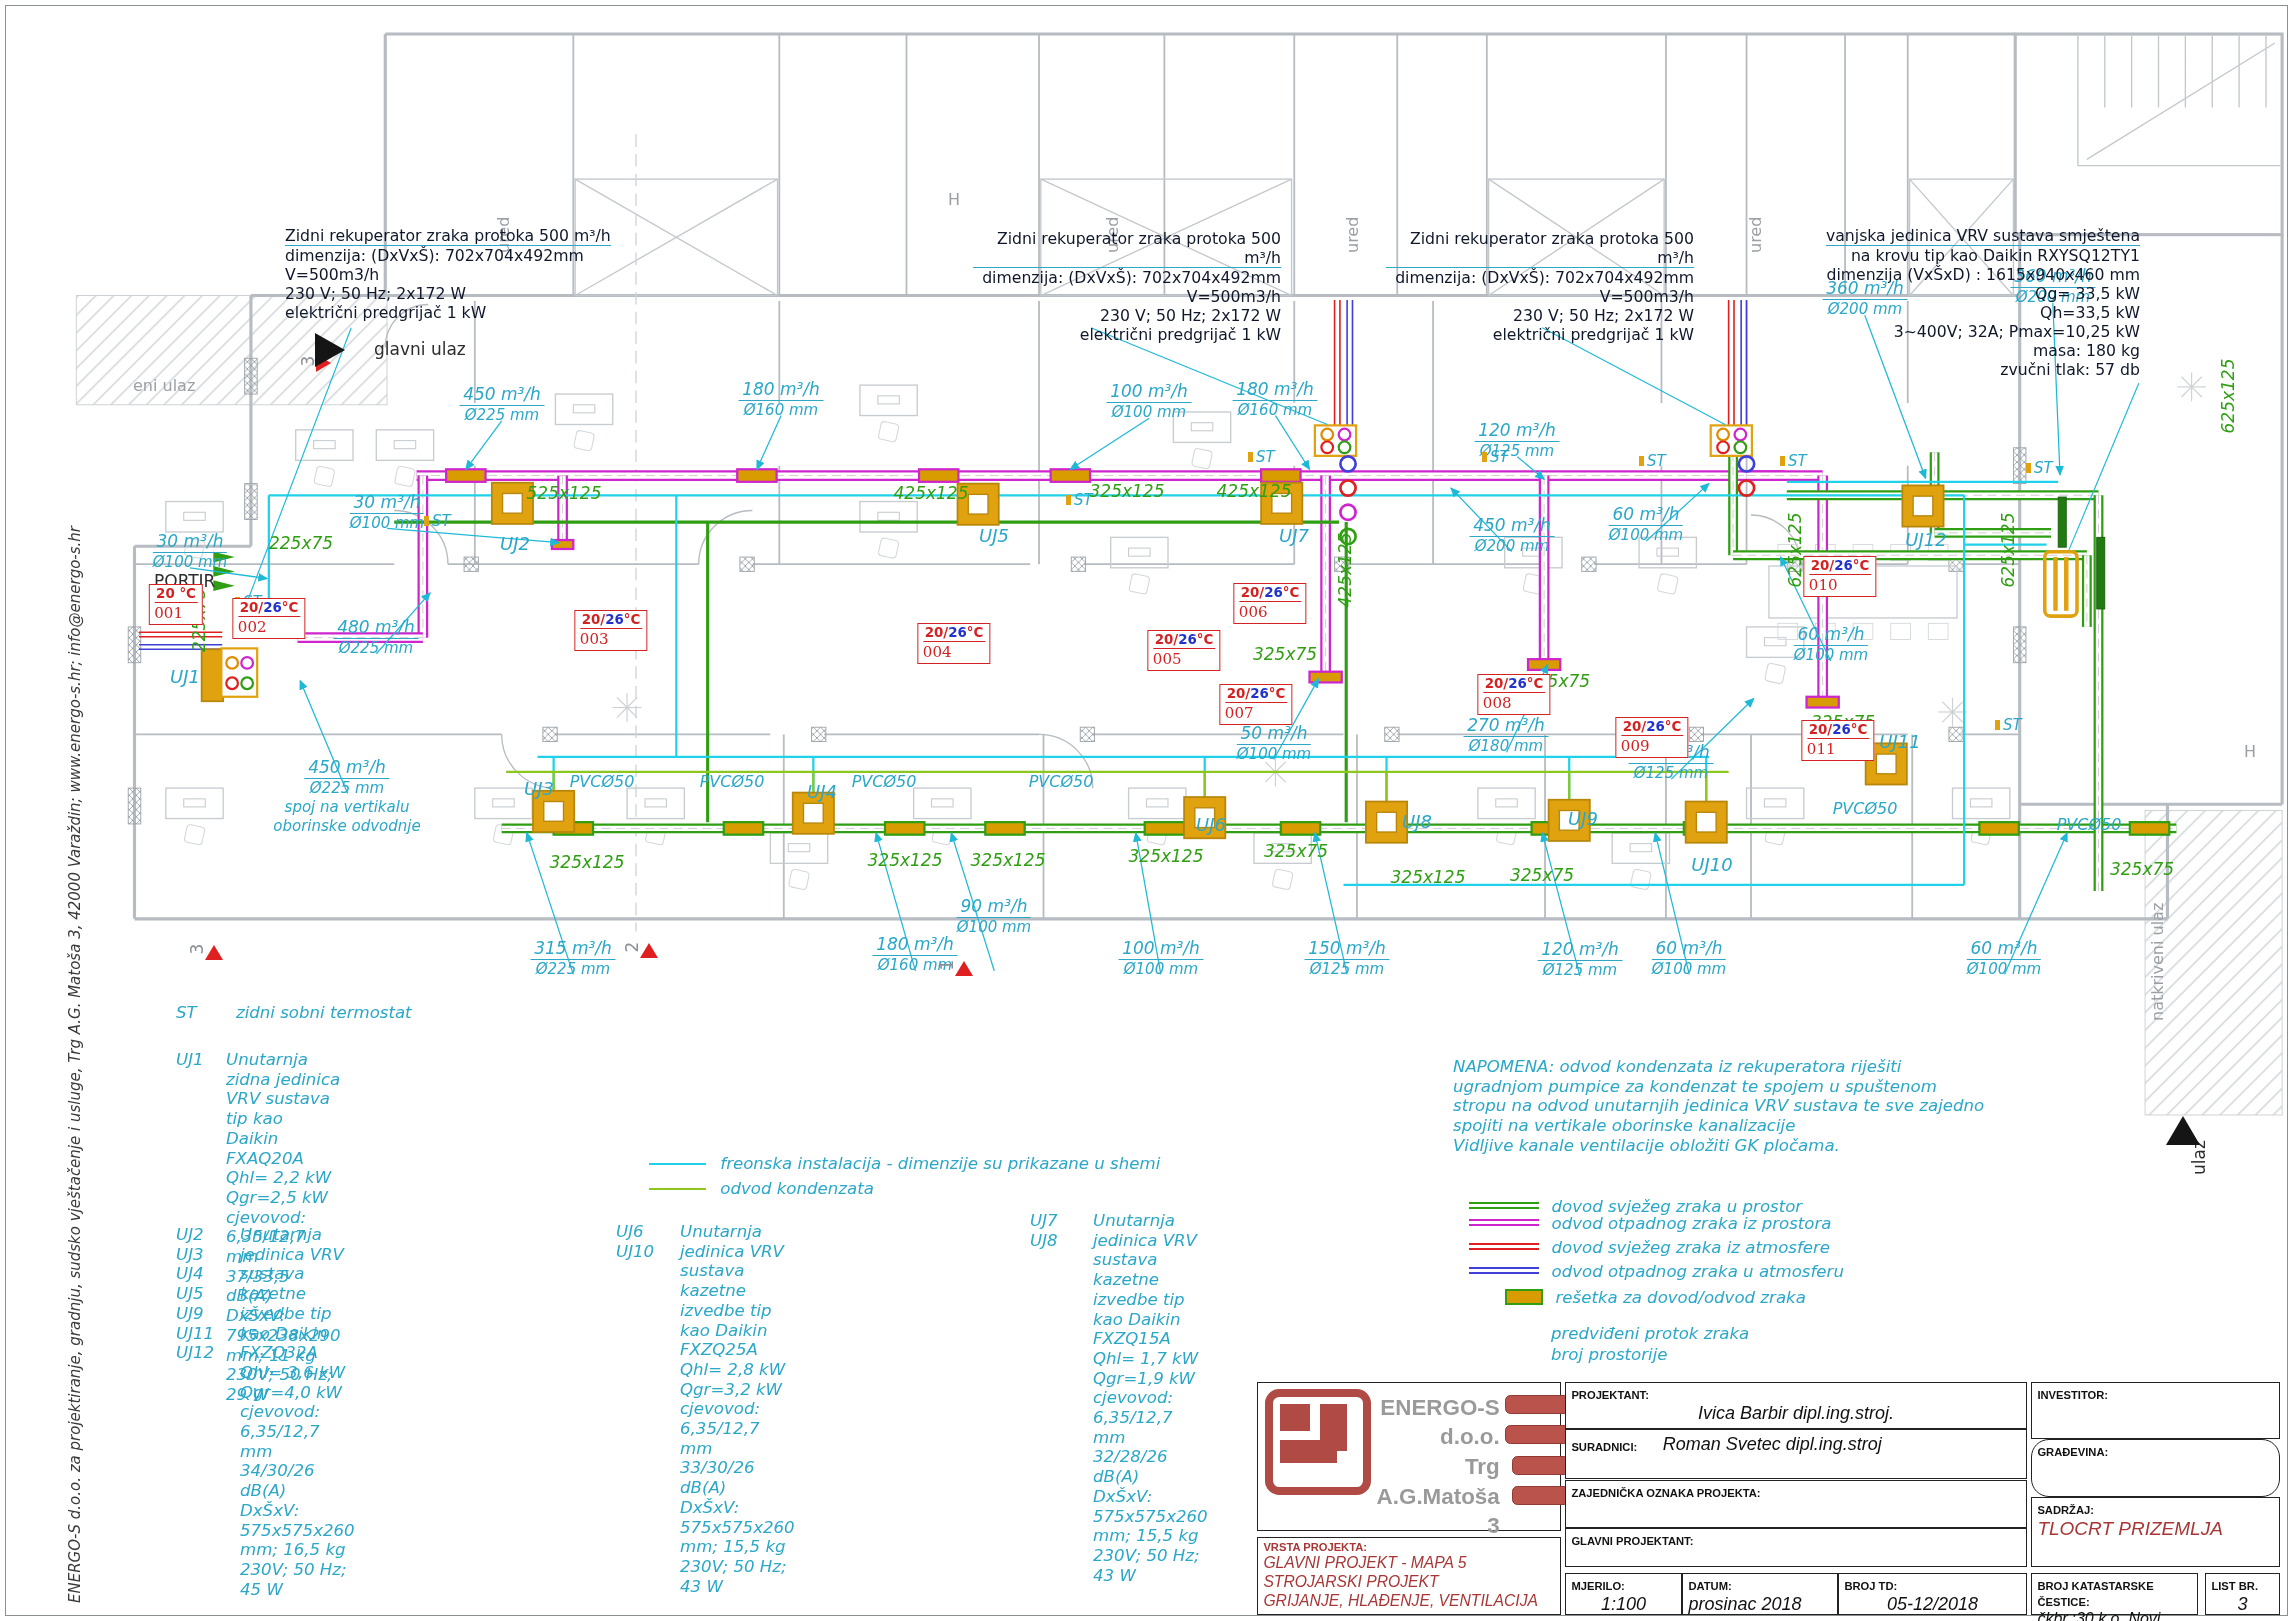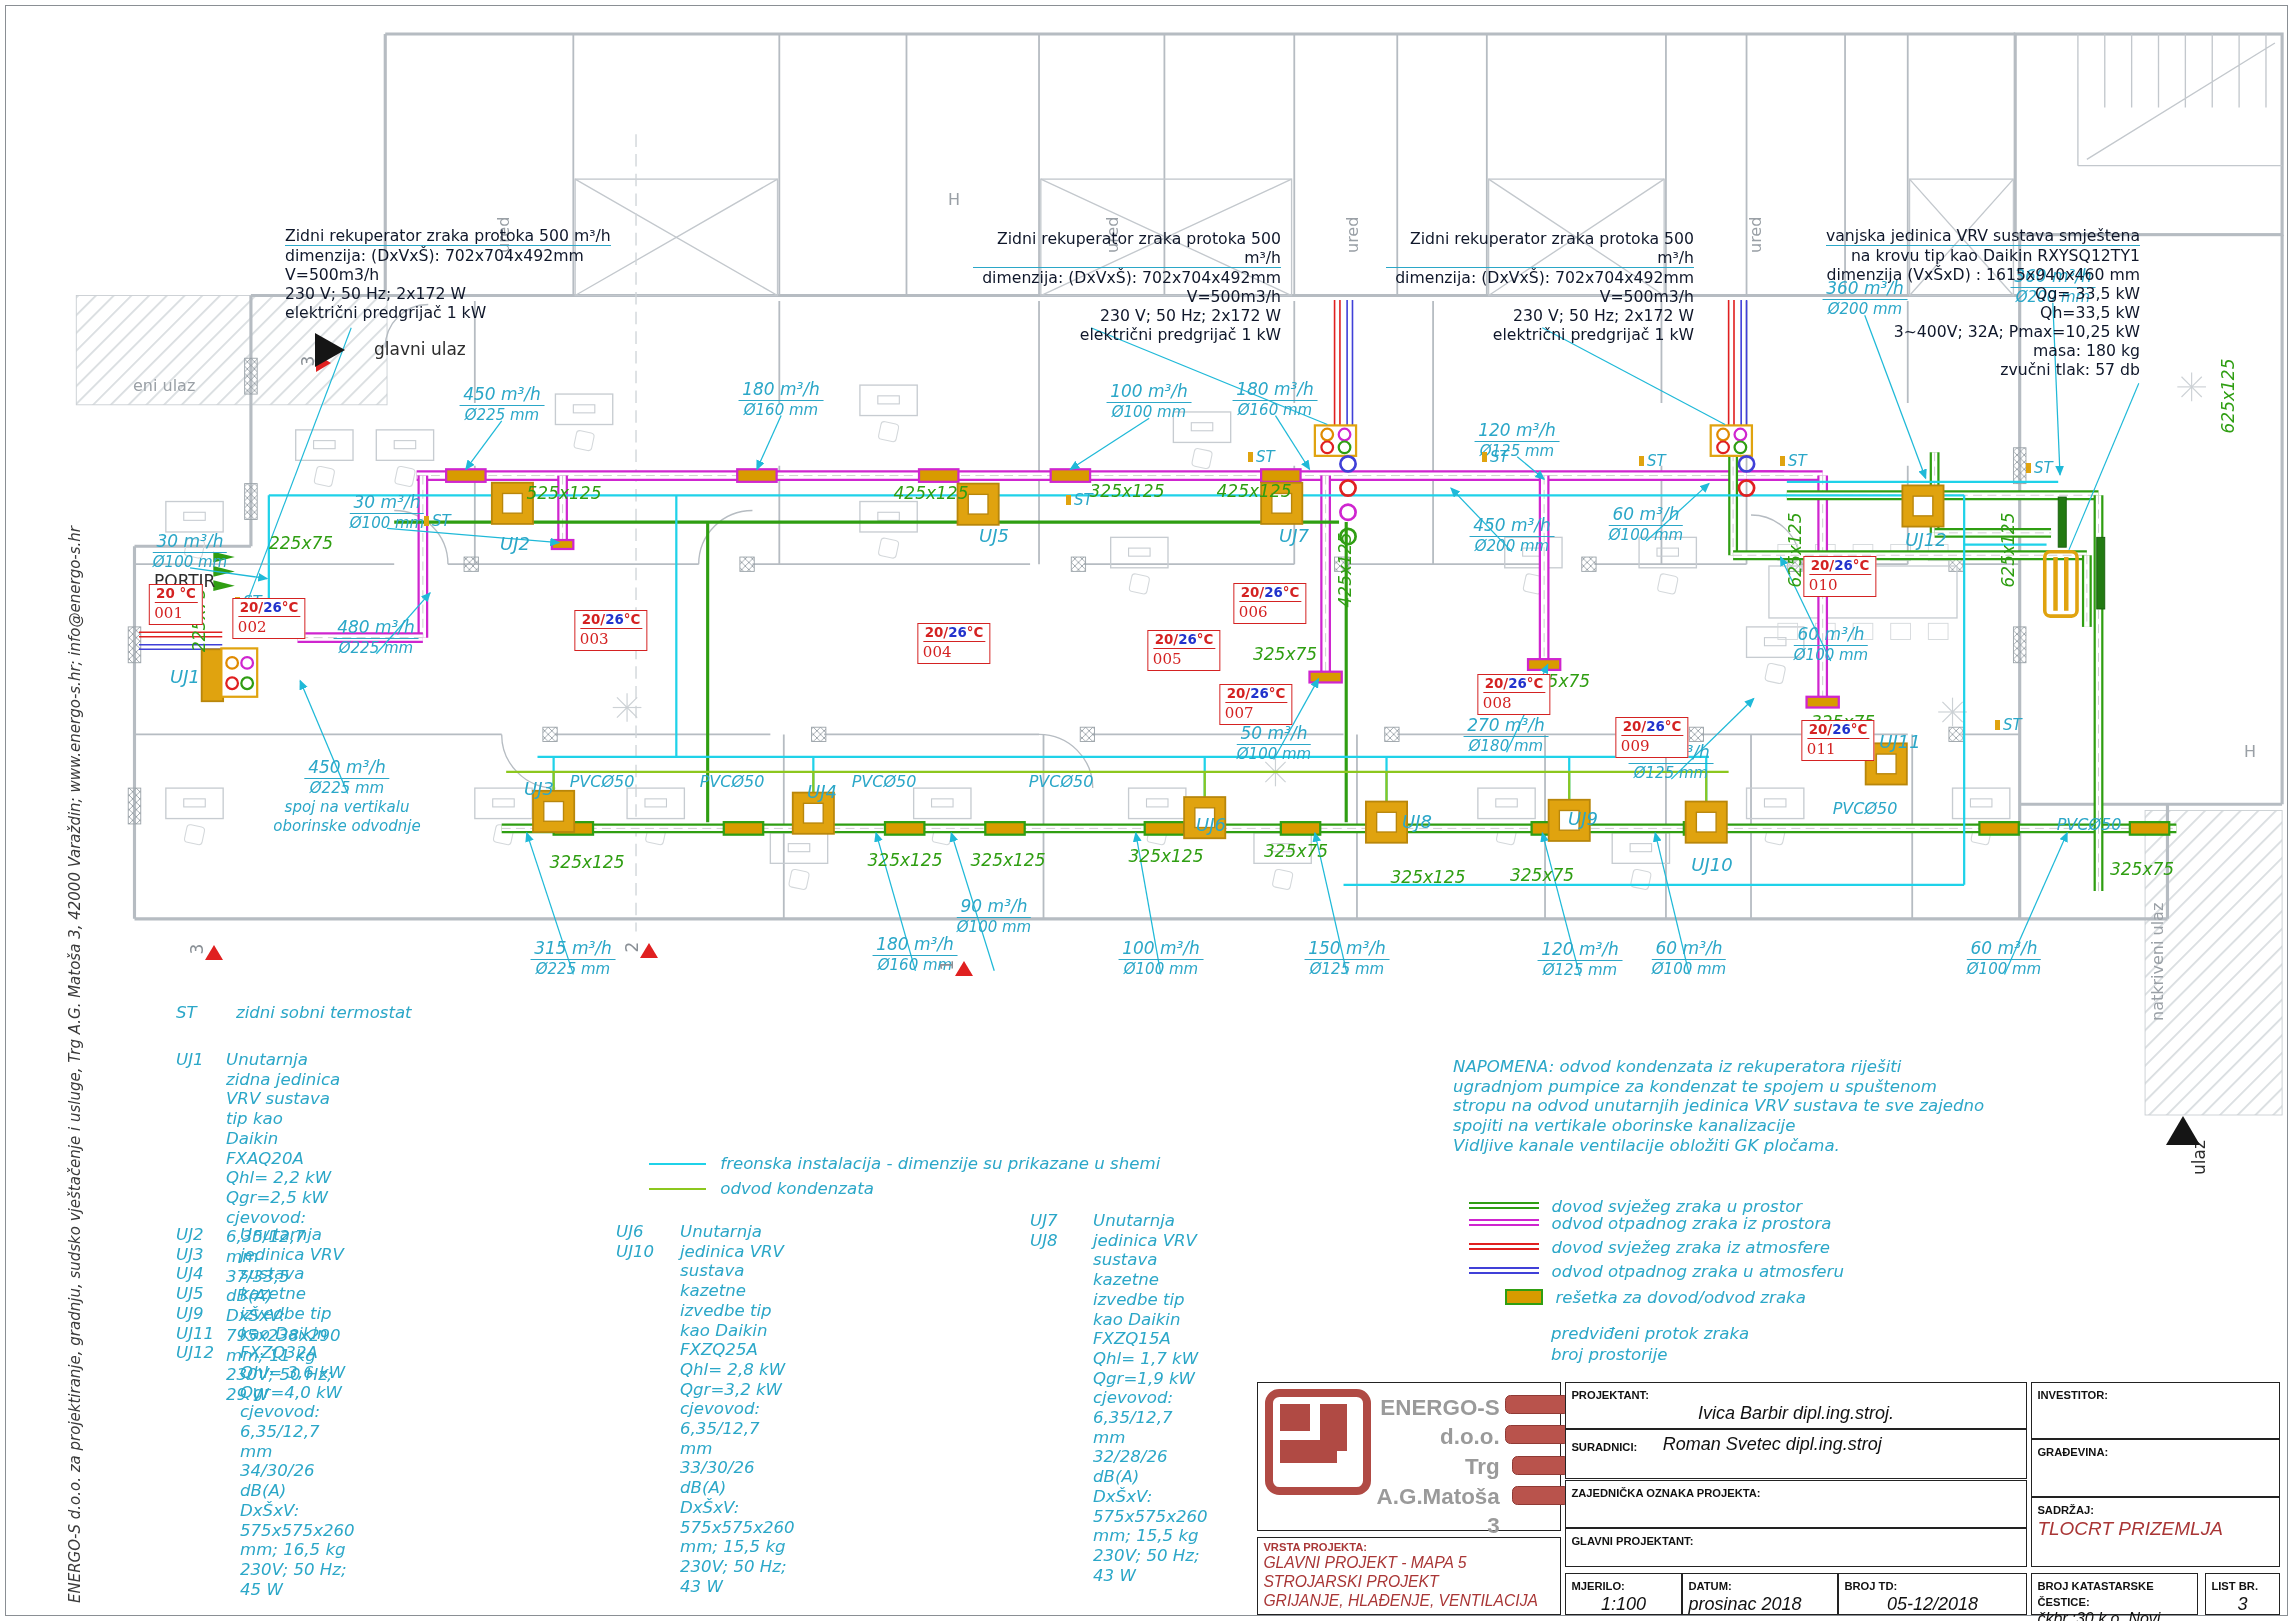--- a/index.html
+++ b/index.html
@@ -751,21 +751,21 @@
       <span class="cl">DATUM:</span>
       <div class="cv" style="text-align:left;">prosinac 2018</div>
     </div>
     <div class="cell" style="left:1838px;top:1573px;width:189px;height:42px;">
       <span class="cl">BROJ TD:</span>
       <div class="cv">05-12/2018</div>
     </div>
     <div class="cell" style="left:2031px;top:1382px;width:249px;height:57px;">
       <span class="cl">INVESTITOR:</span>
     </div>
-    <div class="cell" style="left:2031px;top:1439px;width:249px;height:58px;">
+    <div class="cell" style="left:2031px;top:1439px;width:249px;height:58px;border-radius:18px;">
       <span class="cl">GRAĐEVINA:</span>
     </div>
     <div class="cell" style="left:2031px;top:1497px;width:249px;height:70px;">
       <span class="cl">SADRŽAJ:</span>
       <div class="cv redtxt" style="text-align:left;font-size:19px;">TLOCRT PRIZEMLJA</div>
     </div>
     <div class="cell" style="left:2031px;top:1573px;width:167px;height:42px;">
       <span class="cl">BROJ KATASTARSKE ČESTICE:</span>
       <div class="cv" style="text-align:left;font-size:16px;">čkbr.:30 k.o. Novi Marof</div>
     </div>

